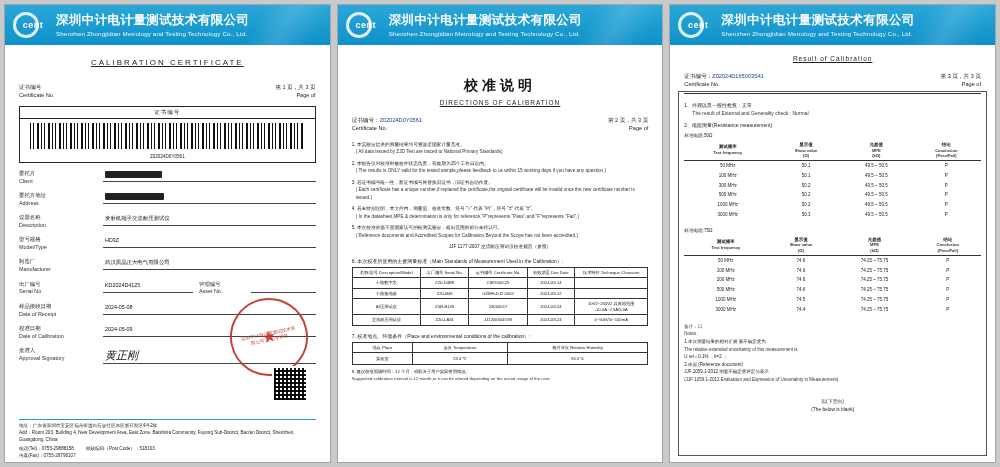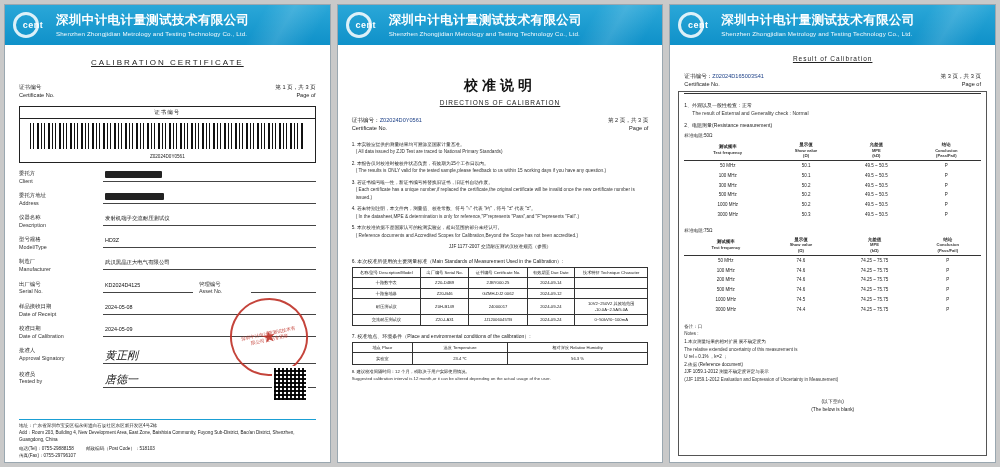--- a/index.html
+++ b/index.html
@@ -339,27 +339,20 @@
             </div>
           <div class="fv">2024-05-09</div>
         </div>
         <div class="frow">
           <div class="fl">
               <div>批准人</div>
               <div class="en">Approval Signatory</div>
             </div>
           <div class="fv"><span class="sig">黄正刚</span></div>
         </div>
-        <div class="frow">
-          <div class="fl">
-              <div>校准员</div>
-              <div class="en">Tested by</div>
-            </div>
-          <div class="fv"><span class="sig">唐德一</span></div>
-        </div>
       </div>
 
       <div class="stamp">
         <span class="star">★</span>
         <span>深圳中计电计量测试技术有限公司 证书专用章</span>
       </div>
       <div class="qr"></div>
 
       <div class="footer">
         <div class="cn">地址：广东省深圳市宝安区福永街道白石厦社区东区新开发区4号2栋</div>

